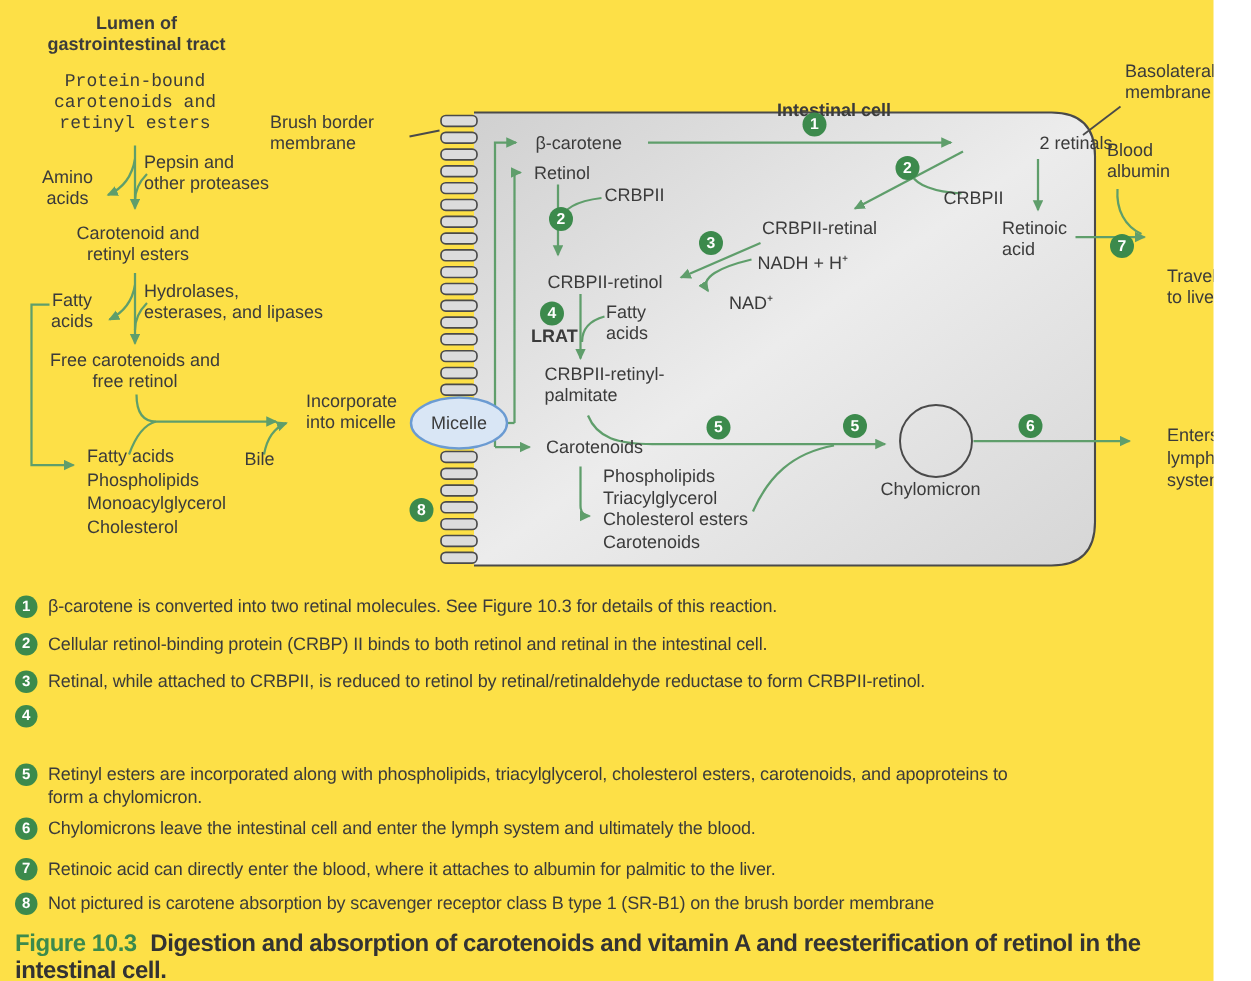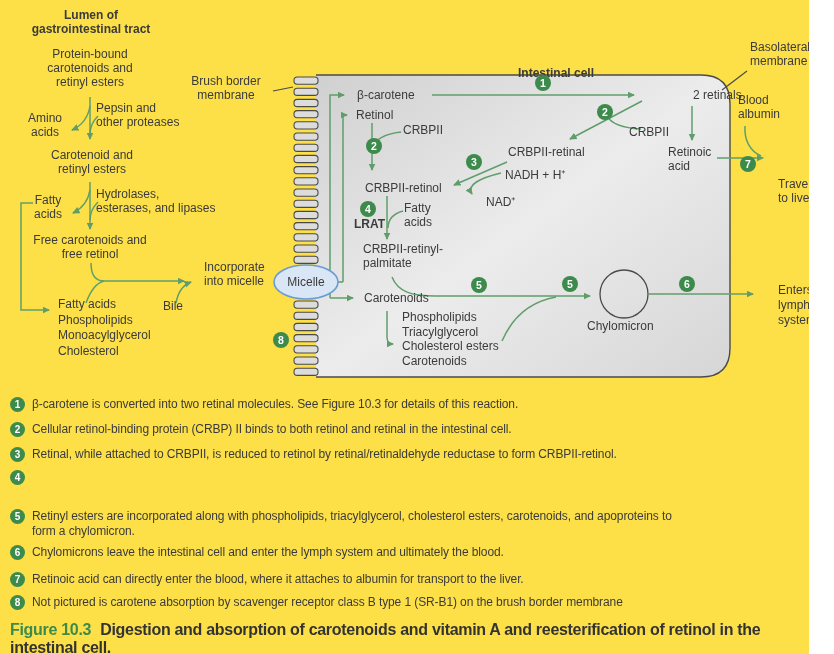--- a/index.html
+++ b/index.html
@@ -2,21 +2,21 @@
 <html><head>
 <meta charset="utf-8">
 <style>
   html,body{margin:0;padding:0;background:#fff;}
   .canvas{position:relative;width:809px;height:654px;background:#fde047;
     font-family:"Liberation Sans",sans-serif;color:#3b3b3b;overflow:hidden;}
   svg{position:absolute;left:0;top:0;}
   .lbl{position:absolute;font-size:12px;line-height:14px;white-space:pre-line;color:#3b3b3b;}
   .c{text-align:center;transform:translateX(-50%);}
   .cc{transform:translate(-50%,-50%);text-align:left;}
-  .r{text-align:center;}
+  .r{text-align:left;}
   .b{font-weight:bold;}
   .badge{position:absolute;width:16px;height:16px;border-radius:50%;background:#3c8a4c;
     color:#fff;font-size:10.5px;font-weight:bold;line-height:16px;text-align:center;
     transform:translate(-50%,-50%);}
   .step{position:absolute;left:10px;width:814px;font-size:12px;line-height:15px;}
   .sb{position:static;display:inline-block;transform:none;vertical-align:top;
     width:15px;height:15px;line-height:15px;font-size:10px;margin-right:7px;flex:none;}
   .step{display:flex;align-items:flex-start;}
   .stext{display:inline-block;max-width:770px;letter-spacing:-0.1px;}
   .figcap{position:absolute;left:10px;top:621px;font-size:16px;letter-spacing:-0.3px;}
@@ -113,21 +113,21 @@
       <path d="M 745 126 C 744 140 750 151 761 156"></path>
     </g>
 
     <circle cx="624" cy="294" r="24" fill="none" stroke="#4a4a4a" stroke-width="1.3"></circle>
 
     <ellipse cx="306" cy="282" rx="32" ry="17" fill="#d9e6f5" stroke="#6b9bd2" stroke-width="1.6"></ellipse>
   </svg>
 
   <div class="lbl c b" style="left:91px;top:8px;">Lumen of
 gastrointestinal tract</div>
-  <div class="lbl c" style="left:90px;top:47px;">Protein-bound
+  <div class="lbl c" style="left:90px;top:47px;font-family:Liberation Mono, monospace;">Protein-bound
 carotenoids and
 retinyl esters</div>
   <div class="lbl" style="left:96px;top:101px;">Pepsin and
 other proteases</div>
   <div class="lbl c" style="left:45px;top:111px;">Amino
 acids</div>
   <div class="lbl c" style="left:92px;top:148px;">Carotenoid and
 retinyl esters</div>
   <div class="lbl" style="left:96px;top:187px;">Hydrolases,
 esterases, and lipases</div>
@@ -207,21 +207,21 @@
   <div class="step" style="top:509px;">
     <span class="badge sb">5</span>
     <span class="stext" style="max-width:640px;">Retinyl esters are incorporated along with phospholipids, triacylglycerol, cholesterol esters, carotenoids, and apoproteins to form a chylomicron.</span>
   </div>
   <div class="step" style="top:545px;">
     <span class="badge sb">6</span>
     <span class="stext">Chylomicrons leave the intestinal cell and enter the lymph system and ultimately the blood.</span>
   </div>
   <div class="step" style="top:572px;">
     <span class="badge sb">7</span>
-    <span class="stext">Retinoic acid can directly enter the blood, where it attaches to albumin for transport to the liver.</span>
+    <span class="stext">Retinoic acid can directly enter the blood, where it attaches to albumin for palmitic to the liver.</span>
   </div>
   <div class="step" style="top:595px;">
     <span class="badge sb">8</span>
     <span class="stext">Not pictured is carotene absorption by scavenger receptor class B type 1 (SR-B1) on the brush border membrane</span>
   </div>
 
   <div class="figcap">
     <span class="figlabel">Figure 10.3</span><span class="figtext">Digestion and absorption of carotenoids and vitamin A and reesterification of retinol in the intestinal cell.</span>
   </div>
 

